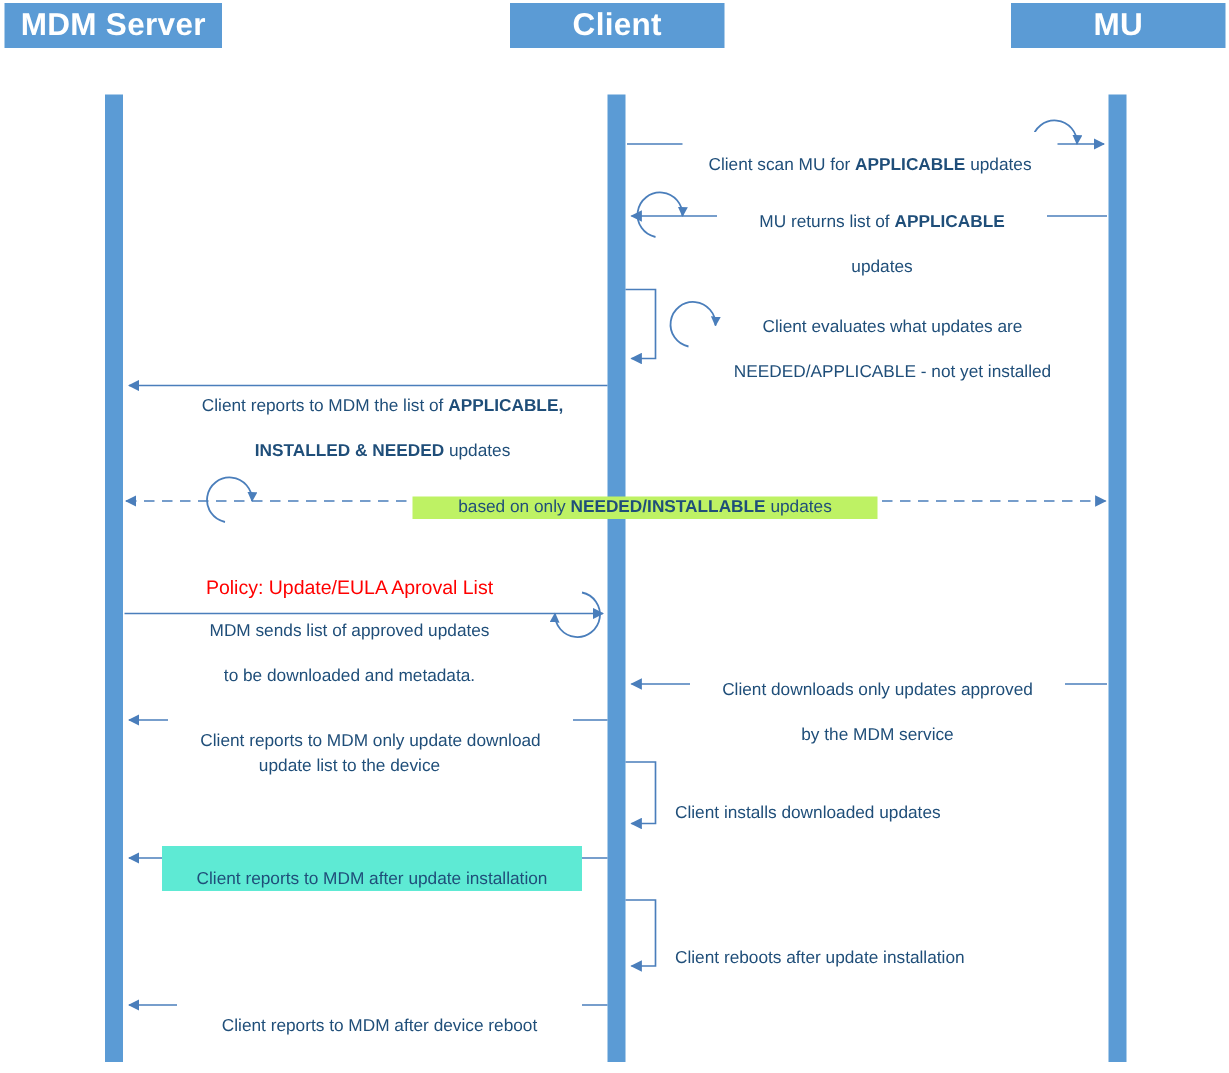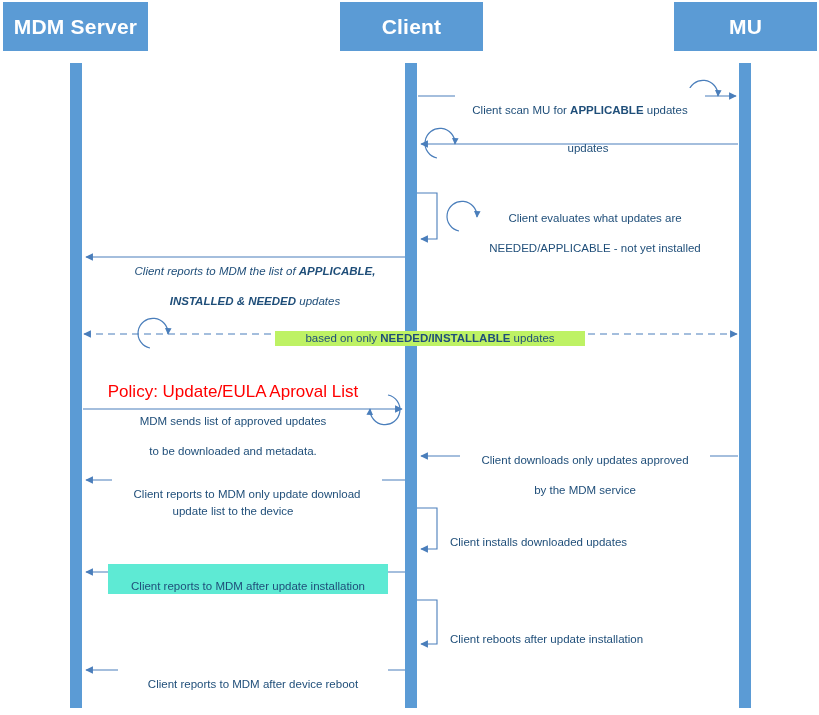--- a/index.html
+++ b/index.html
@@ -8,41 +8,41 @@
     font-family:"Liberation Sans","DejaVu Sans",sans-serif;
     color:#1F4E79;
   }
   #diagram{position:absolute;left:0;top:0;width:819px;height:715px;}
 
   
   .participant{
     position:absolute;background:#5B9BD5;color:#ffffff;
     display:flex;align-items:center;justify-content:center;
     font-size:21px;font-weight:bold;letter-spacing:.2px;
-    height:49px;
+    height:30px;
   }
   #p-mdm{left:3px;top:2px;width:145px;}
   #p-client{left:340px;top:2px;width:143px;}
   #p-mu{left:674px;top:2px;width:143px;}
 
   
   .lifeline{position:absolute;width:12px;background:#5B9BD5;}
   #ll-mdm{left:70px;top:63px;height:645px;}
   #ll-client{left:405px;top:63px;height:645px;}
   #ll-mu{left:739px;top:63px;height:645px;}
 
   
   #wires{position:absolute;left:0;top:0;width:819px;height:715px;pointer-events:none;}
 
   
   .msg{
     position:absolute;font-size:11.5px;line-height:15px;
     color:#1F4E79;text-align:center;white-space:pre-line;
   }
-  .policy{color:#FF0000;font-size:17px;line-height:15px;text-align:center;}
+  .policy{color:#FF0000;font-size:13px;line-height:15px;text-align:center;}
 </style>
 </head>
 <body>
 
 <div id="diagram">
 
   <div class="participant" id="p-mdm">MDM Server</div>
 
   <div class="participant" id="p-client">Client</div>
 
@@ -98,29 +98,30 @@
 
       <line x1="405" y1="670" x2="86" y2="670" stroke-width="1.1" marker-end="url(#ah-l)"></line>
     </g>
   </svg>
 
   <div class="msg" style="left:455px;top:88px;width:250px;background:#fff;">
     <span><span>Client scan MU for </span><span style="font-weight: bold;">APPLICABLE</span><span> updates</span></span>
   </div>
 
   <div class="msg" style="left:478px;top:126px;width:220px;">
+    <div style="background:#fff;"><span>MU returns list of </span><span style="font-weight: bold;">APPLICABLE</span></div>
     <div><span>updates</span></div>
   </div>
 
   <div class="msg" style="left:470px;top:196px;width:250px;">
     <div>Client evaluates what updates are</div>
     <div>NEEDED/APPLICABLE - not yet installed</div>
   </div>
 
-  <div class="msg" style="left:110px;top:249px;width:290px;font-style:italic;">
+  <div class="msg" style="left:110px;top:249px;width:290px;">
     <div style="background:#fff;"><span>Client reports to MDM the list of </span><span style="font-weight: bold;">APPLICABLE,</span></div>
     <div><span style="font-weight: bold;">INSTALLED &amp; NEEDED</span><span> updates</span></div>
   </div>
 
   <div class="msg" style="left:275px;top:316px;width:310px;">
     <div style="background:#bef264;"><span>based on only </span><span style="font-weight: bold;">NEEDED/INSTALLABLE</span><span> updates</span></div>
   </div>
 
   <div class="msg" style="left:98px;top:369px;width:270px;">
     <div class="policy">Policy: Update/EULA Aproval List</div>

